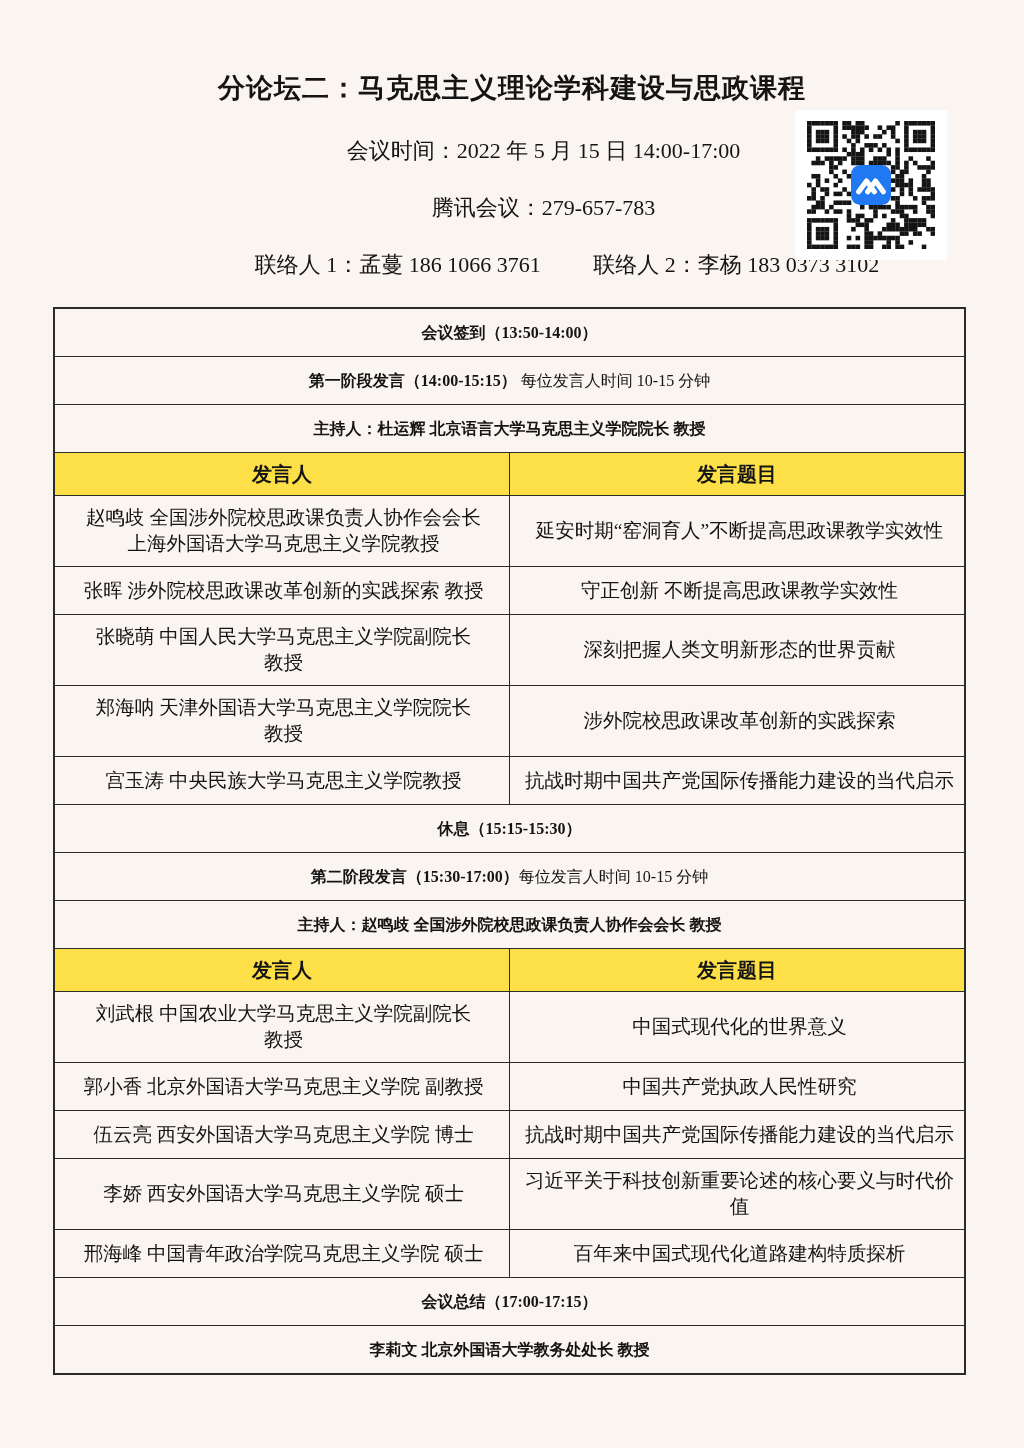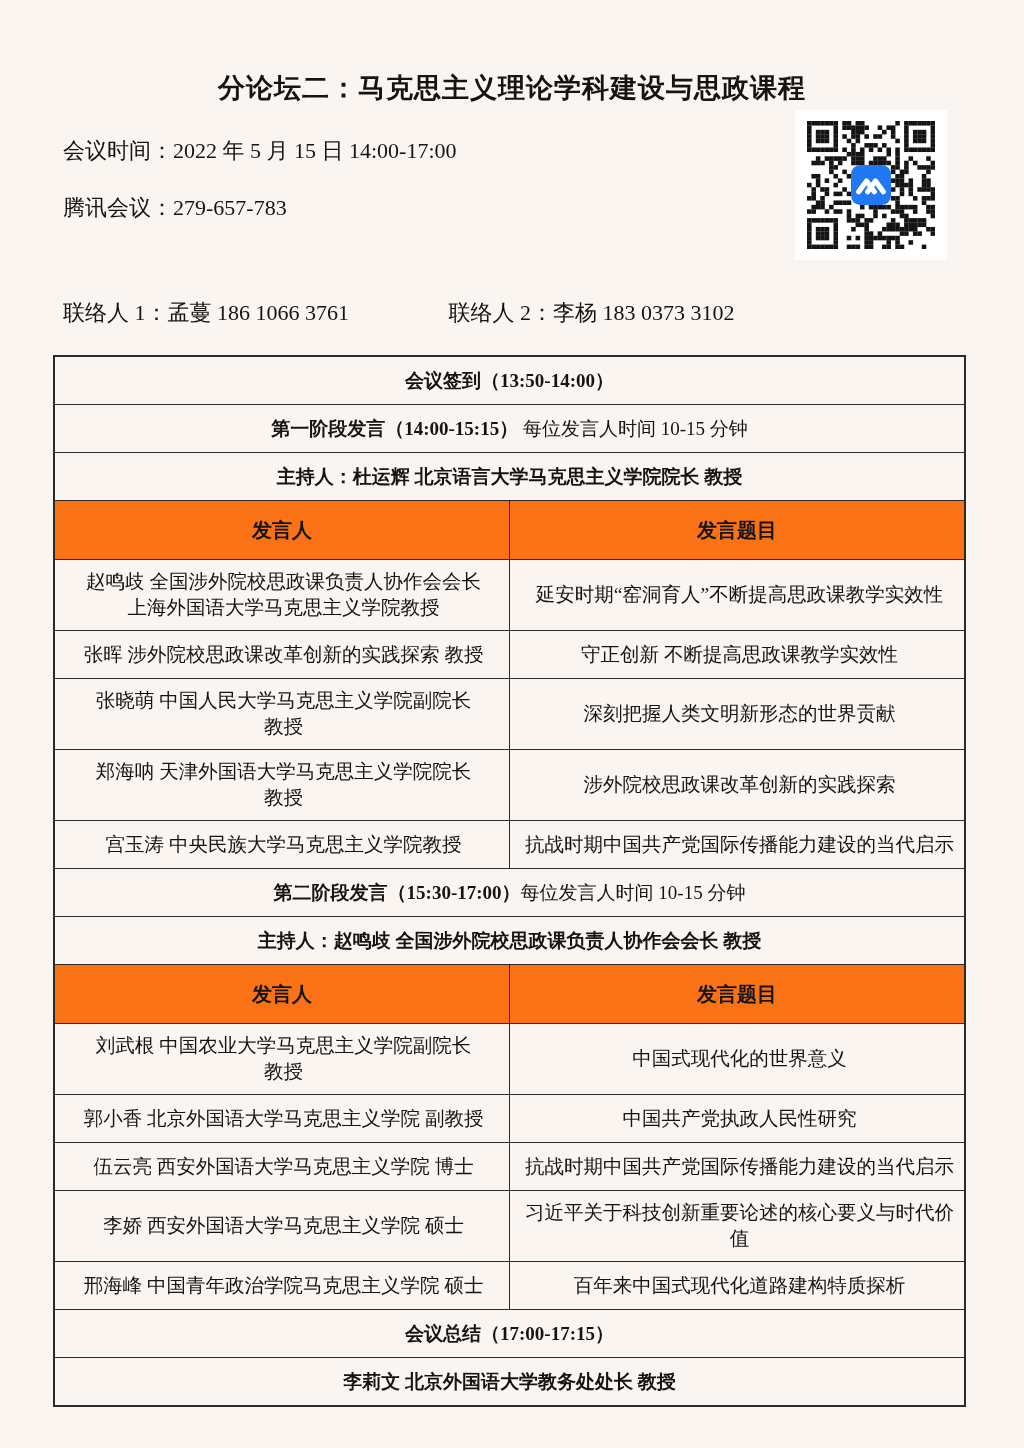--- a/index.html
+++ b/index.html
@@ -11,50 +11,50 @@
     position:relative;
     overflow:hidden;
   }
   .doc-title{
     margin:70px 0 0 0;
     text-align:center;
     font-size:27px;
     font-weight:bold;
     letter-spacing:1px;
   }
-  .info-block{ margin:30px 0 0 63px; font-size:22px; }
+  .info-block{ margin:30px 0 0 63px; font-size:22px;text-align:center; }
   .info-line{ margin:0 0 27px 0; line-height:30px; }
-  .contact-first{ display:inline-block; width:380px;margin-top:48px; }
+  .contact-first{ display:inline-block; width:380px; }
   .qr-box{
     position:absolute; left:795px; top:110px;
     width:152px; height:150px; background:#ffffff;
     display:flex; align-items:center; justify-content:center;
   }
   .qr-inner{ position:relative; width:128px; height:128px; }
   .qr-inner svg.code{ position:absolute; left:0; top:0; fill:#141414; }
   .qr-logo{
     position:absolute; left:44px; top:44px; width:40px; height:40px;
   }
   table.agenda{
     margin:16px 0 0 53px;
     width:913px;
     border-collapse:collapse;
     table-layout:fixed;
   }
   table.agenda, table.agenda td{ border:2px solid #2b2b2b; }
   table.agenda td{ border-width:1px; }
   table.agenda{ border-width:2px; }
   td.banner-cell{
-    text-align:center; font-size:19px; padding:10px 8px;
+    text-align:center; font-size:16px; padding:10px 8px;
     line-height:27px;
   }
   td.banner-cell b{ font-weight:bold; }
   tr.col-header td{
-    background:#f97316; font-weight:bold; text-align:center;
-    font-size:20px; height:42px; padding:8px 4px;
+    background:#fde047; font-weight:bold; text-align:center;
+    font-size:20px; height:42px; padding:0 4px;
   }
   td.speaker-cell{
     width:463px; font-size:19.5px; padding:9px 6px 9px 9px;
     line-height:26px; white-space:pre-line; vertical-align:middle;
   }
   td.topic-cell{
     font-size:19.5px; padding:9px 6px 9px 11px;
     line-height:26px; vertical-align:middle;
   }
   tr.talk-row{ height:48px;text-align:center; }
@@ -476,20 +476,23 @@
       <tr class="talk-row">
         <td class="speaker-cell">郑海呐  天津外国语大学马克思主义学院院长
 教授</td>
         <td class="topic-cell">涉外院校思政课改革创新的实践探索</td>
       </tr>
       <tr class="talk-row">
         <td class="speaker-cell">宫玉涛  中央民族大学马克思主义学院教授</td>
         <td class="topic-cell">抗战时期中国共产党国际传播能力建设的当代启示</td>
       </tr>
       <tr>
+        <td colspan="2" class="banner-cell"><b>休息（15:15-15:30）</b></td>
+      </tr>
+      <tr>
         <td colspan="2" class="banner-cell"><b>第二阶段发言（15:30-17:00）</b>每位发言人时间 10-15 分钟</td>
       </tr>
       <tr>
         <td colspan="2" class="banner-cell"><b>主持人：赵鸣歧  全国涉外院校思政课负责人协作会会长  教授</b></td>
       </tr>
       <tr class="col-header">
         <td>发言人</td>
         <td>发言题目</td>
       </tr>
       <tr class="talk-row">

